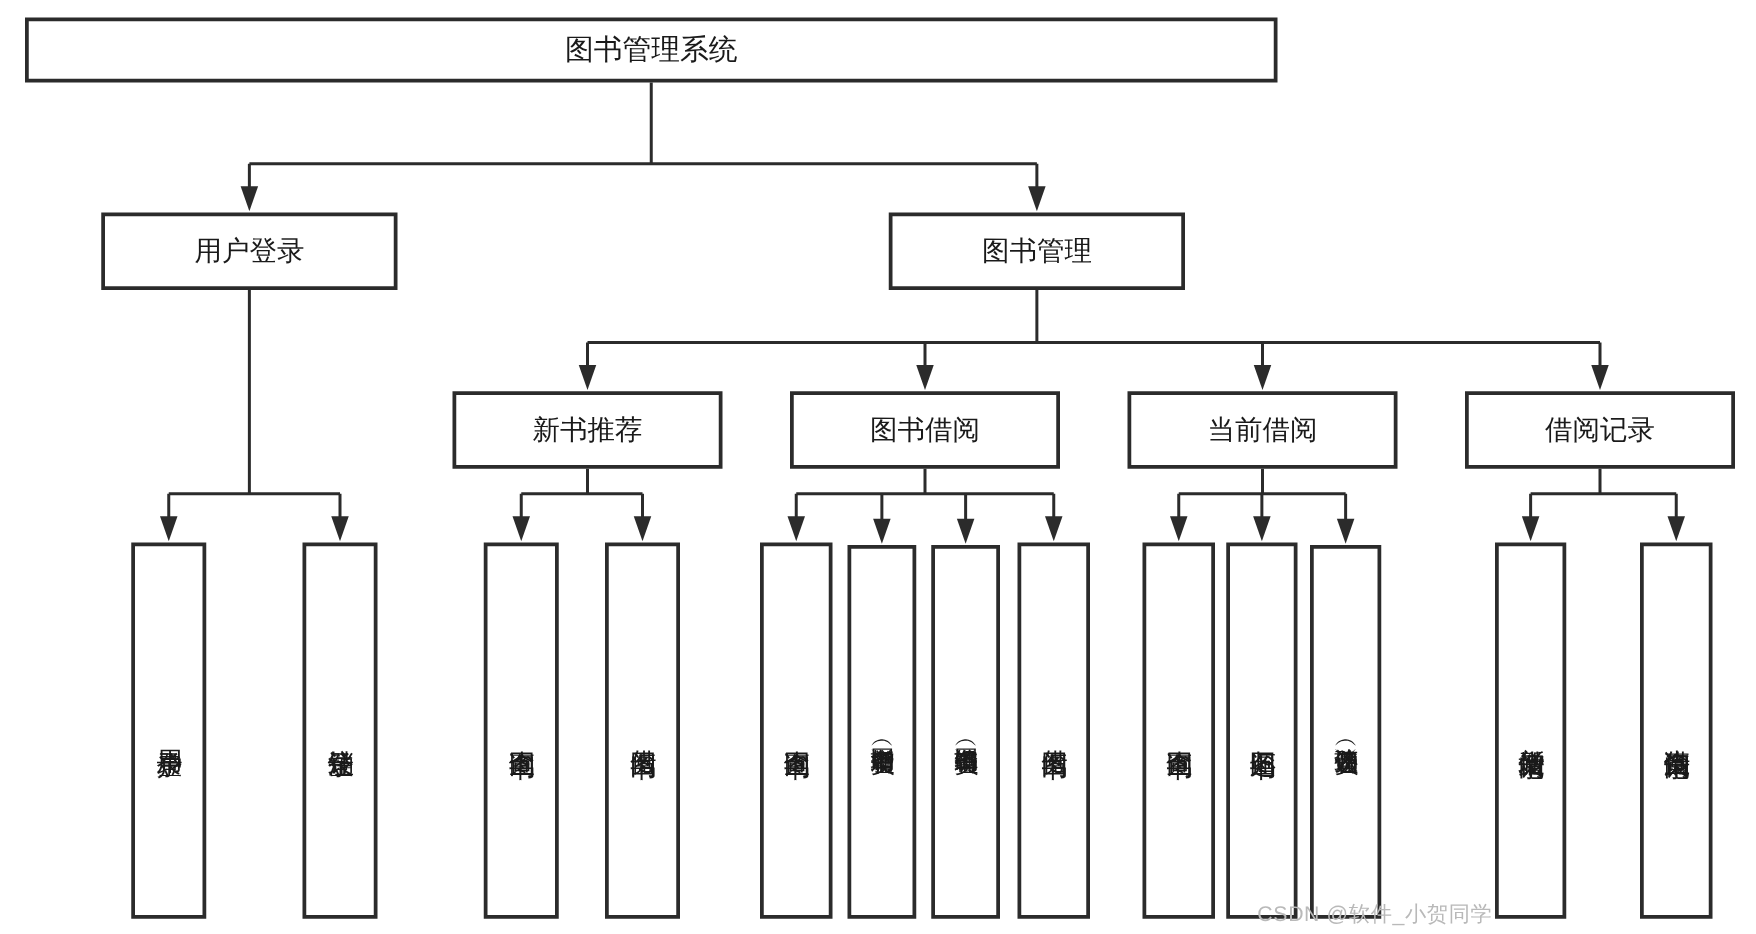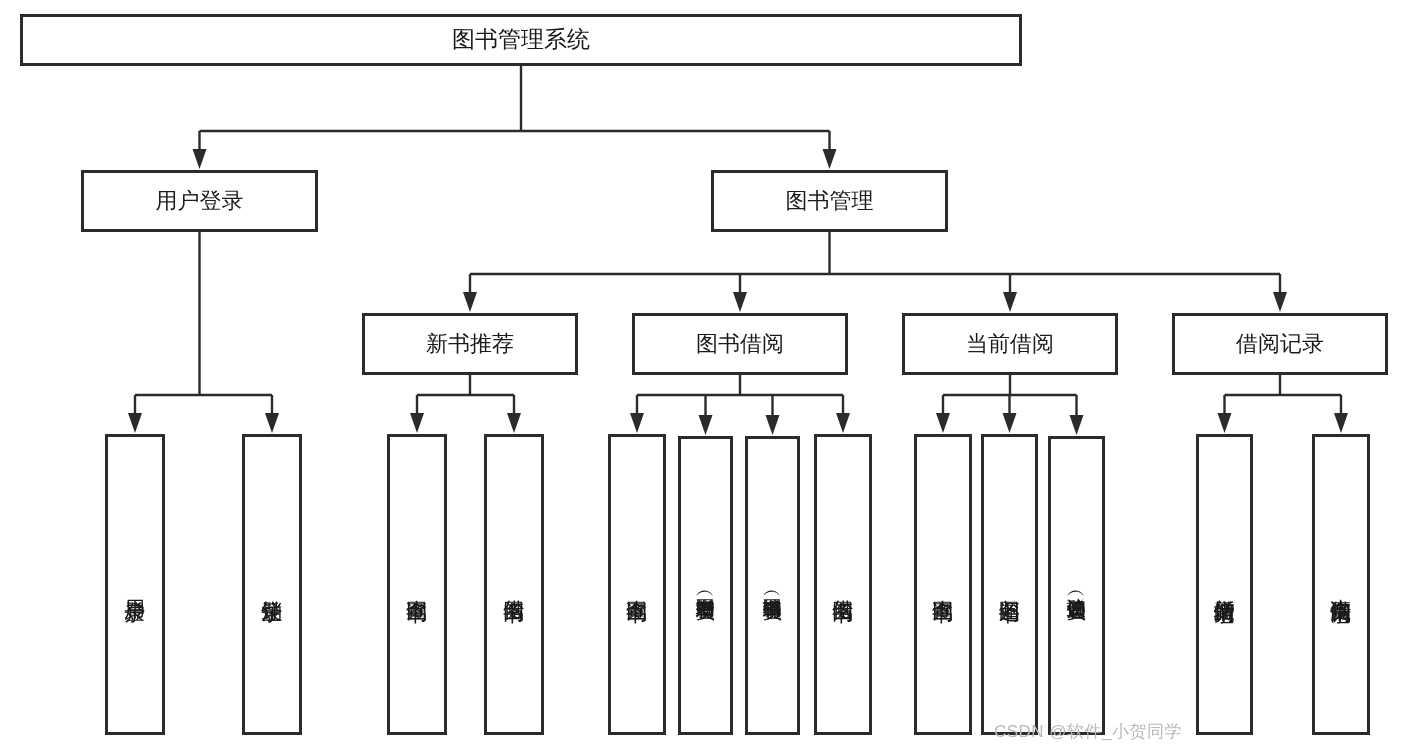--- a/index.html
+++ b/index.html
@@ -32,21 +32,21 @@
     font-size:21px;
     line-height:1.12;
     letter-spacing:1px;
     color:#1a1a1a;
     white-space:nowrap;
     pointer-events:none;
   }
   .vlabel.narrow{font-size:19px;letter-spacing:0.5px;}
   #watermark{
     position:absolute;
-    right:22px;bottom:4px;
+    right:10px;bottom:4px;
     font-family:"Liberation Sans","DejaVu Sans",sans-serif;
     font-size:17px;
     color:#b9b9b9;
     letter-spacing:0.5px;
     white-space:nowrap;
   }
 </style>
 </head>
 <body>
 

